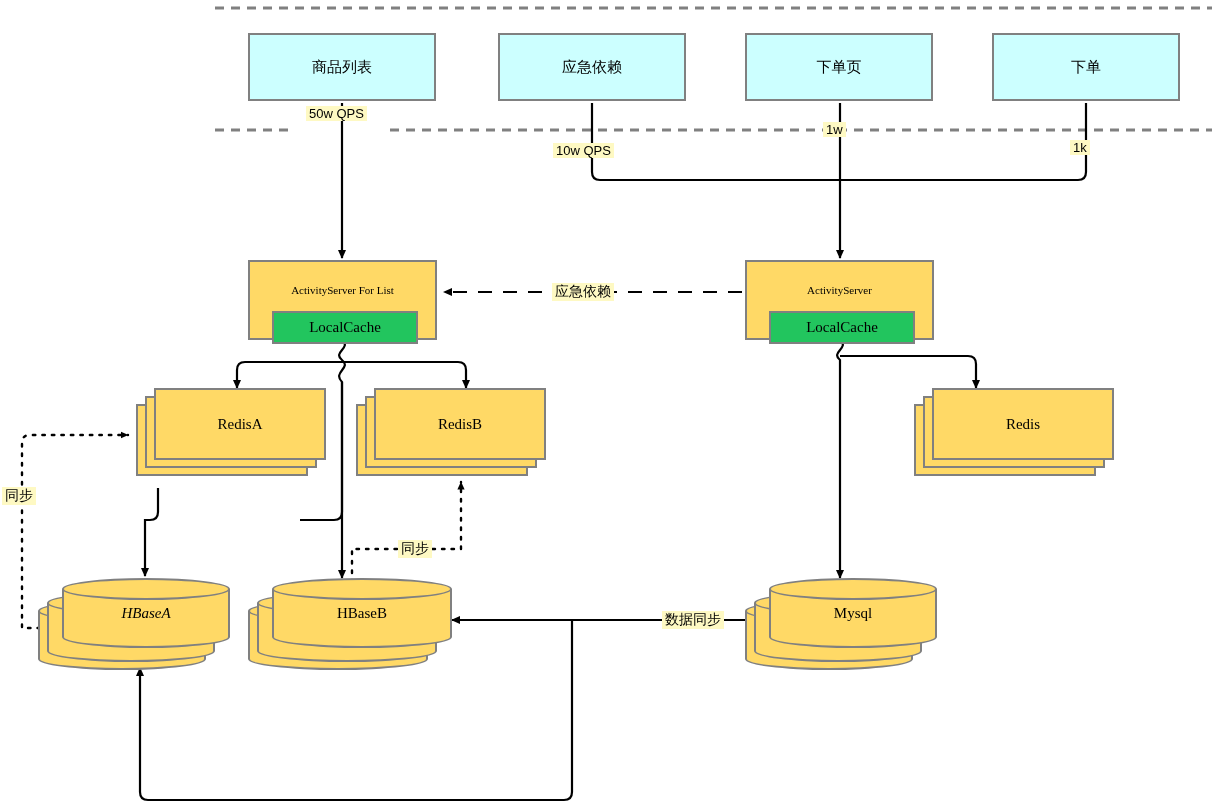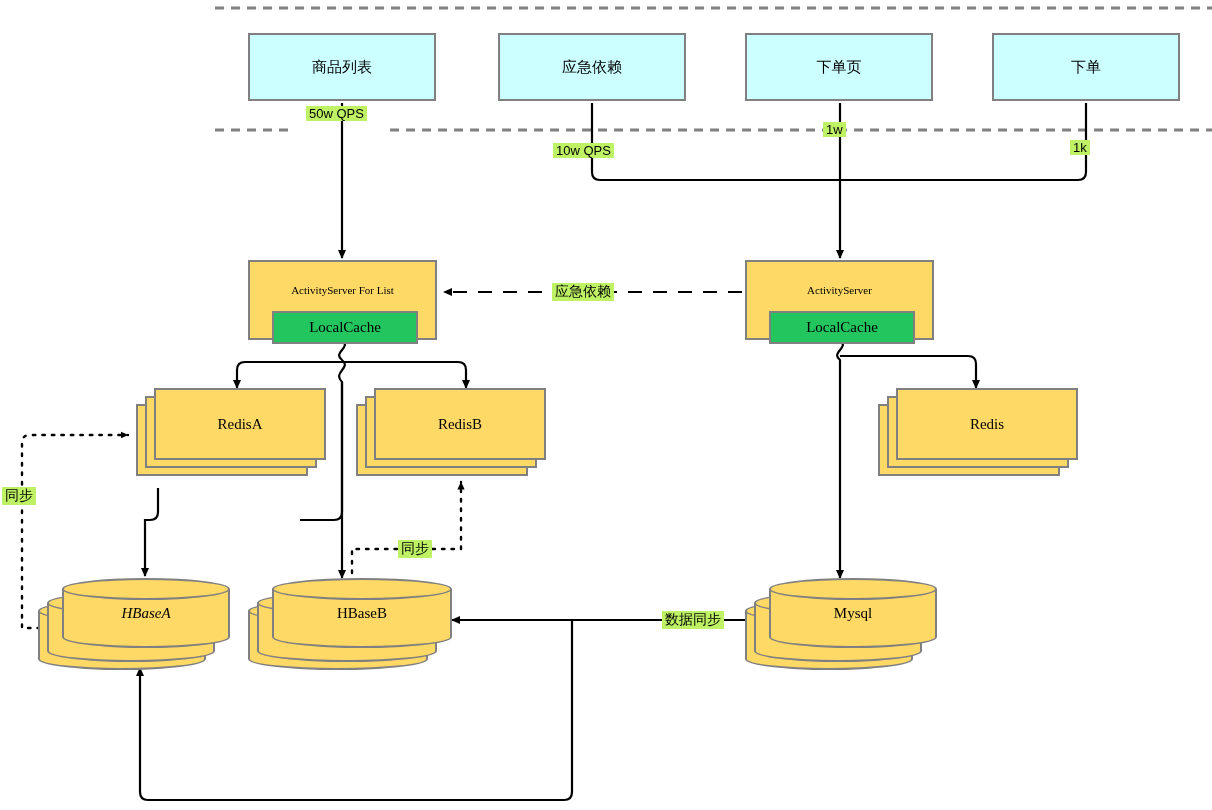--- a/index.html
+++ b/index.html
@@ -42,21 +42,21 @@
         box-sizing:border-box;}
   .cylstack .cyl .bot{position:absolute;left:0;right:0;bottom:0;height:22px;
         background:#ffd966;border:2px solid #808080;border-radius:50%;
         box-sizing:border-box;}
   .cylstack .clbl{position:absolute;display:flex;align-items:center;
         justify-content:center;font-family:"Liberation Serif",serif;
         font-size:15px;color:#000;}
 
   
   .elabel{position:absolute;font-family:"Liberation Sans",sans-serif;
-          font-size:13px;color:#000;background:#bef264;padding:0 3px;
+          font-size:13px;color:#000;background:#fef9c3;padding:0 3px;
           white-space:nowrap;}
   .elabel.cn{font-size:14px;}
 </style>
 </head>
 <body>
 
 <div id="stage">
 
   <svg id="wires" viewBox="0 0 1212 810">
     <defs>
@@ -146,21 +146,21 @@
     <div class="lbl" style="left:18px; top:0px;  width:172px;height:72px;">RedisB</div>
   </div>
 
   <div class="stack" style="left:136px;top:388px;width:190px;height:100px;">
     <div class="lay" style="left:0px;  top:16px; width:172px;height:72px;"></div>
     <div class="lay" style="left:9px;  top:8px;  width:172px;height:72px;"></div>
     <div class="lay" style="left:18px; top:0px;  width:172px;height:72px;"></div>
     <div class="lbl" style="left:18px; top:0px;  width:172px;height:72px;">RedisA</div>
   </div>
 
-  <div class="stack" style="left:878px;top:388px;width:200px;height:100px;">
+  <div class="stack" style="left:914px;top:388px;width:200px;height:100px;">
     <div class="lay" style="left:0px;  top:16px; width:182px;height:72px;"></div>
     <div class="lay" style="left:9px;  top:8px;  width:182px;height:72px;"></div>
     <div class="lay" style="left:18px; top:0px;  width:182px;height:72px;"></div>
     <div class="lbl" style="left:18px; top:0px;  width:182px;height:72px;">Redis</div>
   </div>
 
   <div class="elabel cn" style="left:2px;top:487px;">同步</div>
   <div class="elabel cn" style="left:398px;top:540px;">同步</div>
 
   <div class="cylstack" style="left:38px;top:578px;width:192px;height:92px;font-style:italic;">

